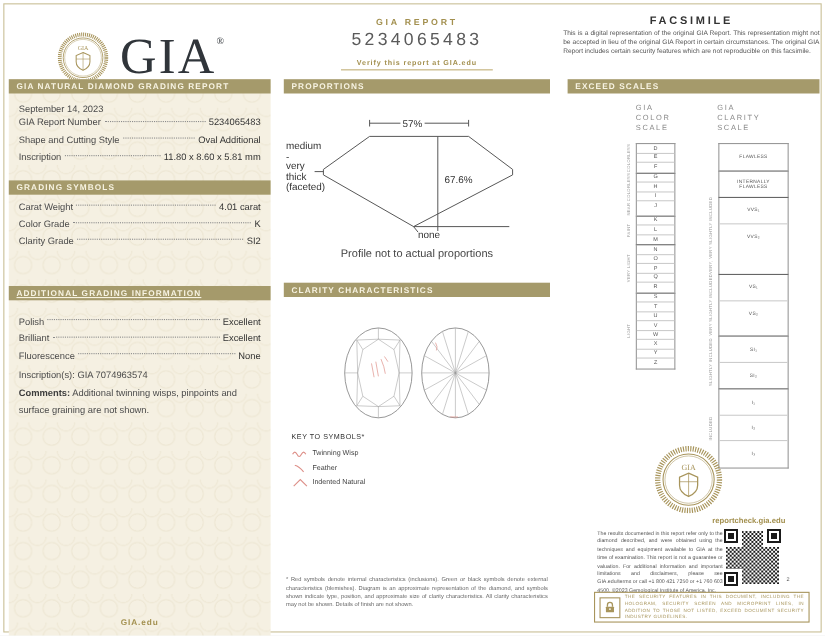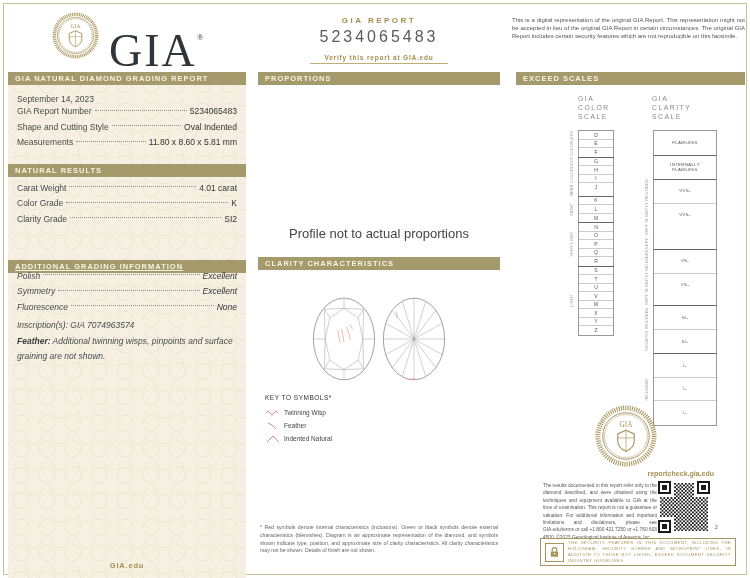--- a/index.html
+++ b/index.html
@@ -1,21 +1,21 @@
 <!DOCTYPE html>
 <html><head>
 <meta charset="utf-8">
 <style>
   * { margin:0; padding:0; box-sizing:border-box; }
   body { background:#e8e8e8; font-family:"Liberation Sans", sans-serif; }
   #page { position:relative; width:750px; height:578px; background:#fff; overflow:hidden; }
   .frame { position:absolute; inset:3px; border:1px solid #c9bf96; pointer-events:none; }
 
   
-  .brand { position:absolute; left:52px; top:12px; display:flex; align-items:flex-start; }
+  .brand { position:absolute; left:52px; top:12px; display:flex; align-items:flex-end; }
   .brand-word { font-family:"Liberation Serif", serif; font-size:46px; color:#30353a; letter-spacing:2px; line-height:50px; margin-left:10px; }
   .brand-word sup { font-size:9px; vertical-align:26px; letter-spacing:0; }
   .hdr-center { position:absolute; left:258px; top:16px; width:242px; text-align:center; }
   .rep-label { font-size:8px; letter-spacing:2.5px; color:#a3904f; font-weight:bold; }
   .rep-num { font-size:16px; letter-spacing:3px; color:#5a5a5a; margin-top:3px; }
   .verify { display:inline-block; font-size:6.5px; letter-spacing:0.8px; color:#a3904f; font-weight:bold; margin-top:7px; border-bottom:1px solid #c0ae76; padding:0 14px 2px; cursor:pointer; }
   .facs { position:absolute; left:512px; top:14px; width:233px; }
   .facs-title { text-align:center; font-size:10px; font-weight:bold; letter-spacing:2.5px; color:#333; }
   .facs-body { margin-top:3px; font-size:6px; line-height:7.8px; color:#555; text-align:justify; }
 
@@ -37,21 +37,21 @@
   .plain { font-size:8.5px; color:#4a4a4a; height:15.5px; display:flex; align-items:flex-end; }
   .comments { margin-top:4px; font-size:8.5px; line-height:15px; color:#4a4a4a; }
   .comments b { color:#3c3c3c; }
   .gia-edu { position:absolute; left:8px; top:561px; width:238px; text-align:center; font-size:7.5px; letter-spacing:0.8px; color:#a3904f; font-weight:bold; cursor:pointer; }
 
   
   .col-mid { position:absolute; left:258px; top:72px; width:242px; height:492px; }
   .prop-fig { position:absolute; left:0; top:26px; width:242px; height:126px; }
   .prop-fig .fl { position:absolute; font-size:9px; color:#333; background:#fff; padding:0 2px; }
   .girdle { position:absolute; left:2px; top:30px; width:44px; font-size:9px; line-height:9.5px; color:#333; white-space:pre-line; background:none; }
-  .prop-caption { position:absolute; top:154px; width:100%; text-align:center; font-size:13px; color:#444; }
+  .prop-caption { position:absolute; top:154px; width:100%; text-align:center; font-size:10px; color:#444; }
   .ovals { position:absolute; top:216px; left:0; width:100%; display:flex; justify-content:center; gap:4px; }
   .key { position:absolute; left:7px; top:322px; }
   .key-title { font-size:6.5px; letter-spacing:0.5px; color:#333; margin-bottom:5px; }
   .key-item { display:flex; align-items:center; gap:3px; height:13px; font-size:6.5px; color:#444; }
   .footnote { position:absolute; left:2px; top:452px; width:238px; font-size:5.2px; line-height:7.8px; color:#666; text-align:justify; }
 
   
   .col-right { position:absolute; left:516px; top:72px; width:229px; height:492px; }
   .scale-title { position:absolute; font-size:6.8px; line-height:9px; letter-spacing:1.5px; color:#8a8a8a; white-space:pre-line; }
   .scale { position:absolute; }
@@ -94,89 +94,113 @@
     <div class="brand-word"><span>GIA</span><sup>®</sup></div>
   </div>
 
   <div class="hdr-center">
     <div class="rep-label">GIA REPORT</div>
     <div class="rep-num">5234065483</div>
     <div class="verify">Verify this report at GIA.edu</div>
   </div>
 
   <div class="facs">
+    <div class="facs-title">FACSIMILE</div>
     <div class="facs-body">This is a digital representation of the original GIA Report. This representation might not be accepted in lieu of the original GIA Report in certain circumstances. The original GIA Report includes certain security features which are not reproducible on this facsimile.</div>
   </div>
 
   <div class="col-left">
     <div class="bar" style="top:0;">GIA NATURAL DIAMOND GRADING REPORT</div>
     <div class="sec-rows" style="top:16px;">
       <div class="plain">September 14, 2023</div>
       <div class="row">
         <span>GIA Report Number</span>
           <span class="dots"></span>
           <span class="val">5234065483</span>
       </div>
       <div class="row">
         <span>Shape and Cutting Style</span>
           <span class="dots"></span>
-          <span class="val">Oval Indented</span>
-      </div>
-      <div class="row">
-        <span>Measurements</span>
+          <span class="val">Oval Additional</span>
+      </div>
+      <div class="row">
+        <span>Inscription</span>
           <span class="dots"></span>
           <span class="val">11.80 x 8.60 x 5.81 mm</span>
       </div>
     </div>
 
-    <div class="bar" style="top:92px;">NATURAL RESULTS</div>
+    <div class="bar" style="top:92px;">GRADING SYMBOLS</div>
     <div class="sec-rows" style="top:108px;">
       <div class="row">
         <span>Carat Weight</span>
           <span class="dots"></span>
           <span class="val">4.01 carat</span>
       </div>
       <div class="row">
         <span>Color Grade</span>
           <span class="dots"></span>
           <span class="val">K</span>
       </div>
       <div class="row">
         <span>Clarity Grade</span>
           <span class="dots"></span>
           <span class="val">SI2</span>
       </div>
     </div>
 
     <div class="bar" style="top:188px;text-decoration:underline;">ADDITIONAL GRADING INFORMATION</div>
-    <div class="sec-rows" style="top:196px;font-style:italic;">
+    <div class="sec-rows" style="top:212px;">
       <div class="row">
         <span>Polish</span>
           <span class="dots"></span>
           <span class="val">Excellent</span>
       </div>
       <div class="row">
-        <span>Symmetry</span>
+        <span>Brilliant</span>
           <span class="dots"></span>
           <span class="val">Excellent</span>
       </div>
       <div class="row">
         <span>Fluorescence</span>
           <span class="dots"></span>
           <span class="val">None</span>
       </div>
       <div class="plain">Inscription(s): GIA 7074963574</div>
-      <div class="comments"><b>Feather:</b><span> Additional twinning wisps, pinpoints and surface graining are not shown.</span></div>
+      <div class="comments"><b>Comments:</b><span> Additional twinning wisps, pinpoints and surface graining are not shown.</span></div>
     </div>
   </div>
   <div class="gia-edu">GIA.edu</div>
 
   <div class="col-mid">
     <div class="bar" style="top:0;">PROPORTIONS</div>
 
+    <div class="prop-fig">
+      <svg width="242" height="126" viewBox="0 0 242 126">
+        <g stroke="#555" stroke-width="0.9" fill="none">
+          <path d="M78 14 H168 M78 11 v6 M168 11 v6"></path>
+          <path d="M78 26 H168"></path>
+          <path d="M78 26 L36 56 M168 26 L208 56"></path>
+          <path d="M36 56 V61 M208 56 V61"></path>
+          <path d="M28 58 H36"></path>
+          <path d="M36 61 L118 108 L208 61"></path>
+          <path d="M140 26 V112"></path>
+          <path d="M118 108 H205"></path>
+          <path d="M118 108 L122 113"></path>
+        </g>
+      </svg>
+      <span class="fl" style="left:106px; top:9px;">57%</span>
+      <span class="fl" style="left:144px; top:60px;">67.6%</span>
+      <span class="fl" style="left:120px; top:110px; background:none;">none</span>
+      <div class="girdle">medium
+-
+very
+thick
+(faceted)</div>
+    </div>
     <div class="prop-caption">Profile not to actual proportions</div>
 
     <div class="bar" style="top:185px;">CLARITY CHARACTERISTICS</div>
 
     <div class="ovals">
       <svg width="66" height="102" viewBox="0 0 84 110">
         <ellipse cx="42" cy="55" rx="39" ry="52" fill="none" stroke="#888" stroke-width="1"></ellipse>
         <g stroke="#9a9a9a" stroke-width="0.6" fill="none">
           <polygon points="42,16 60,28 66,55 60,82 42,94 24,82 18,55 24,28"></polygon>
           <path d="M42 16 L42 3 M60 28 L67 17 M66 55 L81 55 M60 82 L67 93 M42 94 L42 107 M24 82 L17 93 M18 55 L3 55 M24 28 L17 17"></path>

